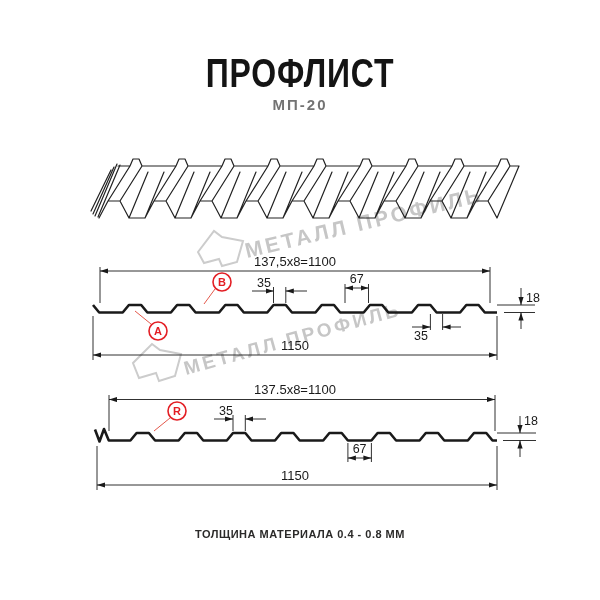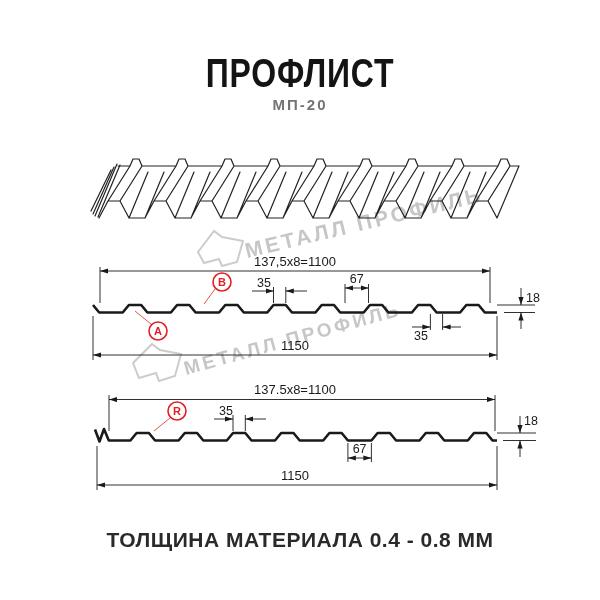--- a/index.html
+++ b/index.html
@@ -4,21 +4,21 @@
 <style>
   html,body{margin:0;padding:0;background:#fff;}
   #page{position:relative;width:600px;height:600px;background:#fff;overflow:hidden;
         font-family:"Liberation Sans",sans-serif;}
   .title{position:absolute;top:53px;left:0;width:600px;text-align:center;
          font-size:40px;font-weight:700;letter-spacing:1px;color:#141414;
          transform:scaleX(0.8);line-height:1;}
   .subtitle{position:absolute;top:96px;left:0;width:600px;text-align:center;
             font-size:15px;font-weight:700;letter-spacing:2px;color:#737373;}
   .footer-note{position:absolute;top:528px;left:0;width:600px;text-align:center;
-               font-size:21px;font-weight:700;letter-spacing:0.5px;color:#2b2a29;}
+               font-size:11px;font-weight:700;letter-spacing:0.5px;color:#2b2a29;}
   svg{position:absolute;top:0;left:0;}
   .dim-t{font-family:"Liberation Sans",sans-serif;font-size:12.5px;fill:#1a1a1a;}
   .dim-big{font-family:"Liberation Sans",sans-serif;font-size:13px;fill:#1a1a1a;}
   .mark-letter{font-family:"Liberation Sans",sans-serif;font-size:11px;font-weight:700;}
   .wm-text{font-family:"Liberation Sans",sans-serif;font-weight:700;letter-spacing:3px;}
 </style>
 </head>
 <body>
 
 <div id="page">

